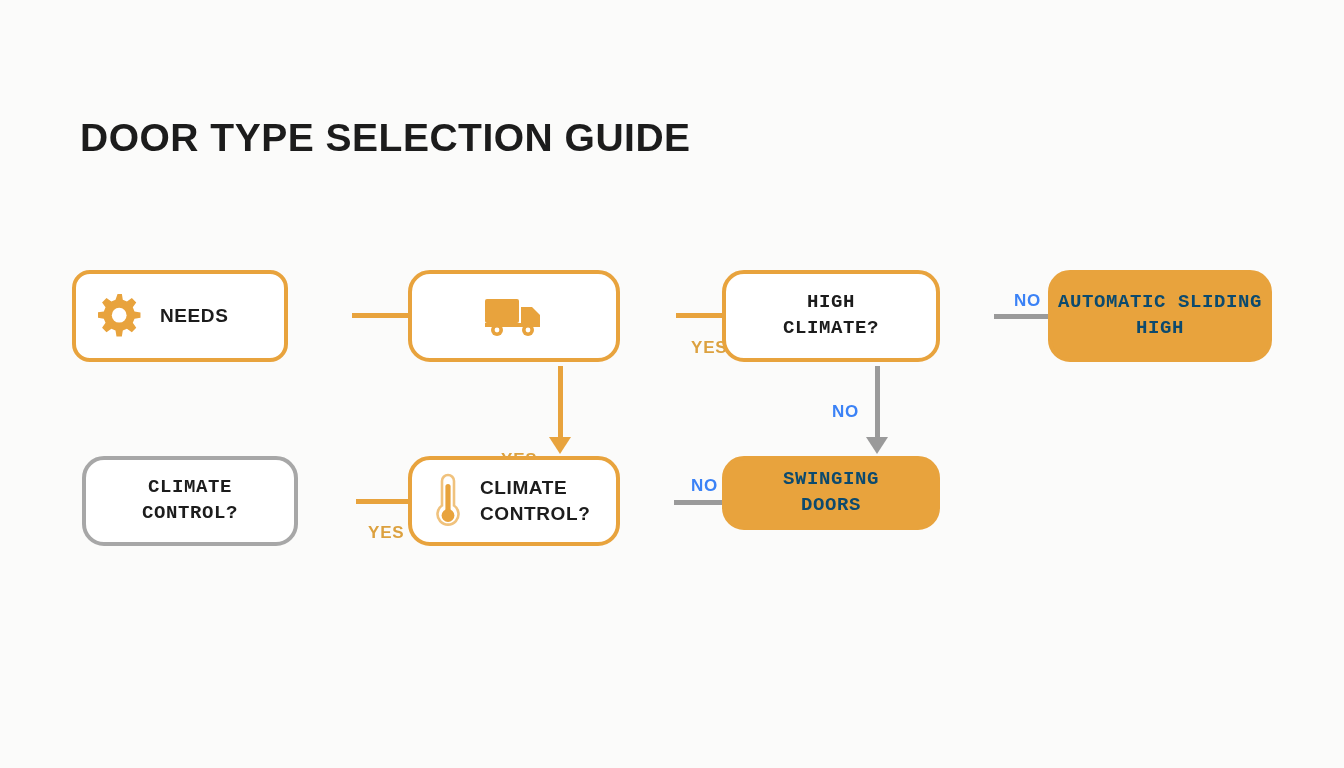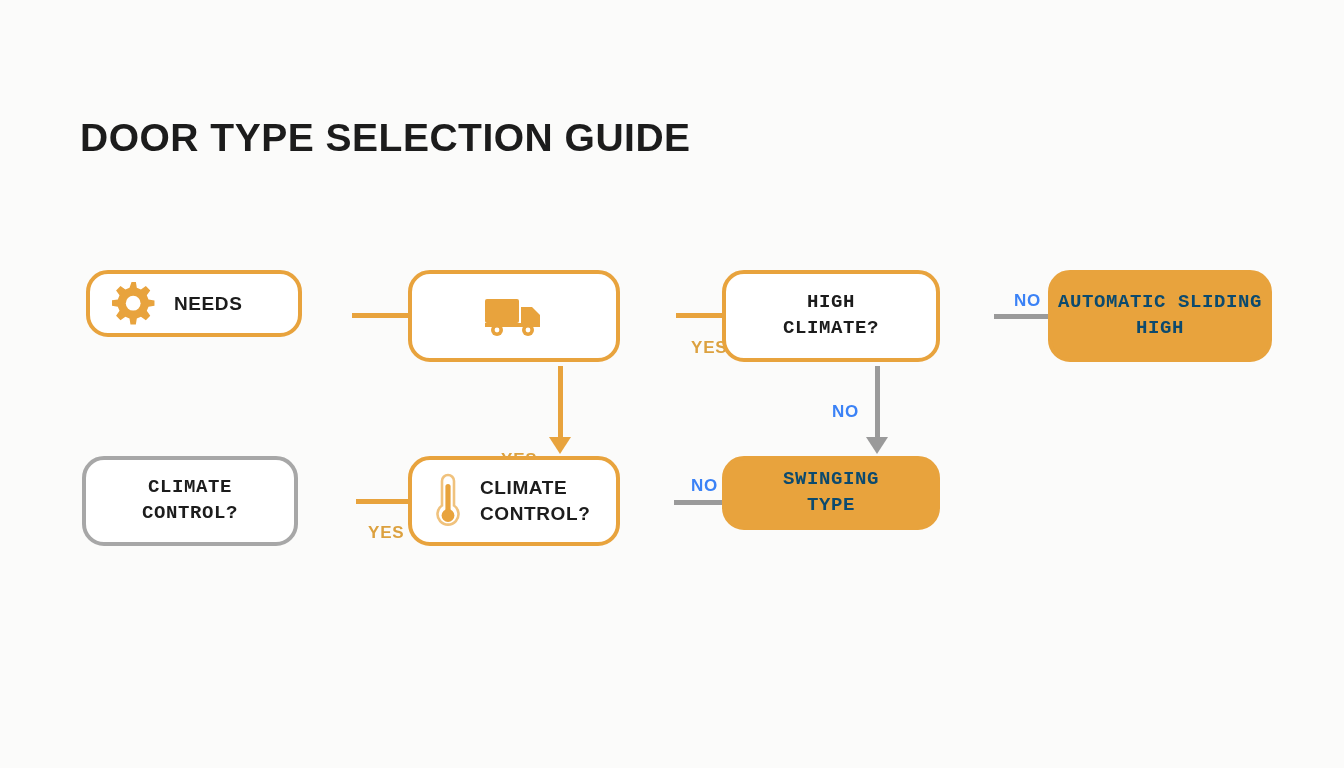--- a/index.html
+++ b/index.html
@@ -137,21 +137,21 @@
   .arrow-down.orange { border-top: 17px solid #e8a33d; }
   .arrow-down.gray   { border-top: 17px solid #9a9a9a; }
 </style>
 </head>
 <body>
 
 <div id="canvas">
 
   <div class="title">DOOR TYPE SELECTION GUIDE</div>
 
-  <div class="node outline-orange icon-left" style="left:86px; top:270px; width:216px; height:67px;">
+  <div class="node outline-orange icon-left" style="left:72px; top:270px; width:216px; height:92px;border-radius:18px;">
     <span class="icon-box">
       <svg width="44" height="44" viewBox="0 0 44 44" aria-hidden="true">
         <path fill="#e8a33d" d="M22 0.5 L26.2 1.1 L27.2 7.3 L31.5 9.1 L36.6 5.5 L41.2 10.1 L37.6 15.2 L39.4 19.5 L45.6 20.5 L45.6 26.1 L39.4 27.1 L37.6 31.4 L41.2 36.5 L36.6 41.1 L31.5 37.5 L27.2 39.3 L26.2 45.5 L20.6 45.5 L19.6 39.3 L15.3 37.5 L10.2 41.1 L5.6 36.5 L9.2 31.4 L7.4 27.1 L1.2 26.1 L1.2 20.5 L7.4 19.5 L9.2 15.2 L5.6 10.1 L10.2 5.5 L15.3 9.1 L19.6 7.3 Z" transform="translate(-1.3,-1.3) scale(0.96)"></path>
         <circle cx="21.2" cy="21.2" r="7.4" fill="#ffffff"></circle>
       </svg>
     </span>
     <span class="node-label">NEEDS</span>
   </div>
 
   <div class="conn">
@@ -240,17 +240,17 @@
 
   <div class="conn">
     <div class="conn-label gray" style="left:645px; top:476px;">NO</div>
     <div class="h-line gray" style="left:628px; top:500px; width:70px;"></div>
     <div class="arrow-right gray" style="left:698px; top:491px;"></div>
   </div>
 
   <div class="node filled-orange center-content" style="left:722px; top:456px; width:218px; height:74px;">
     <span class="node-label">
       <span>SWINGING</span><br>
-      <span>TYPE</span>
+      <span>DOORS</span>
     </span>
   </div>
 
 </div>
 
 </body></html>

